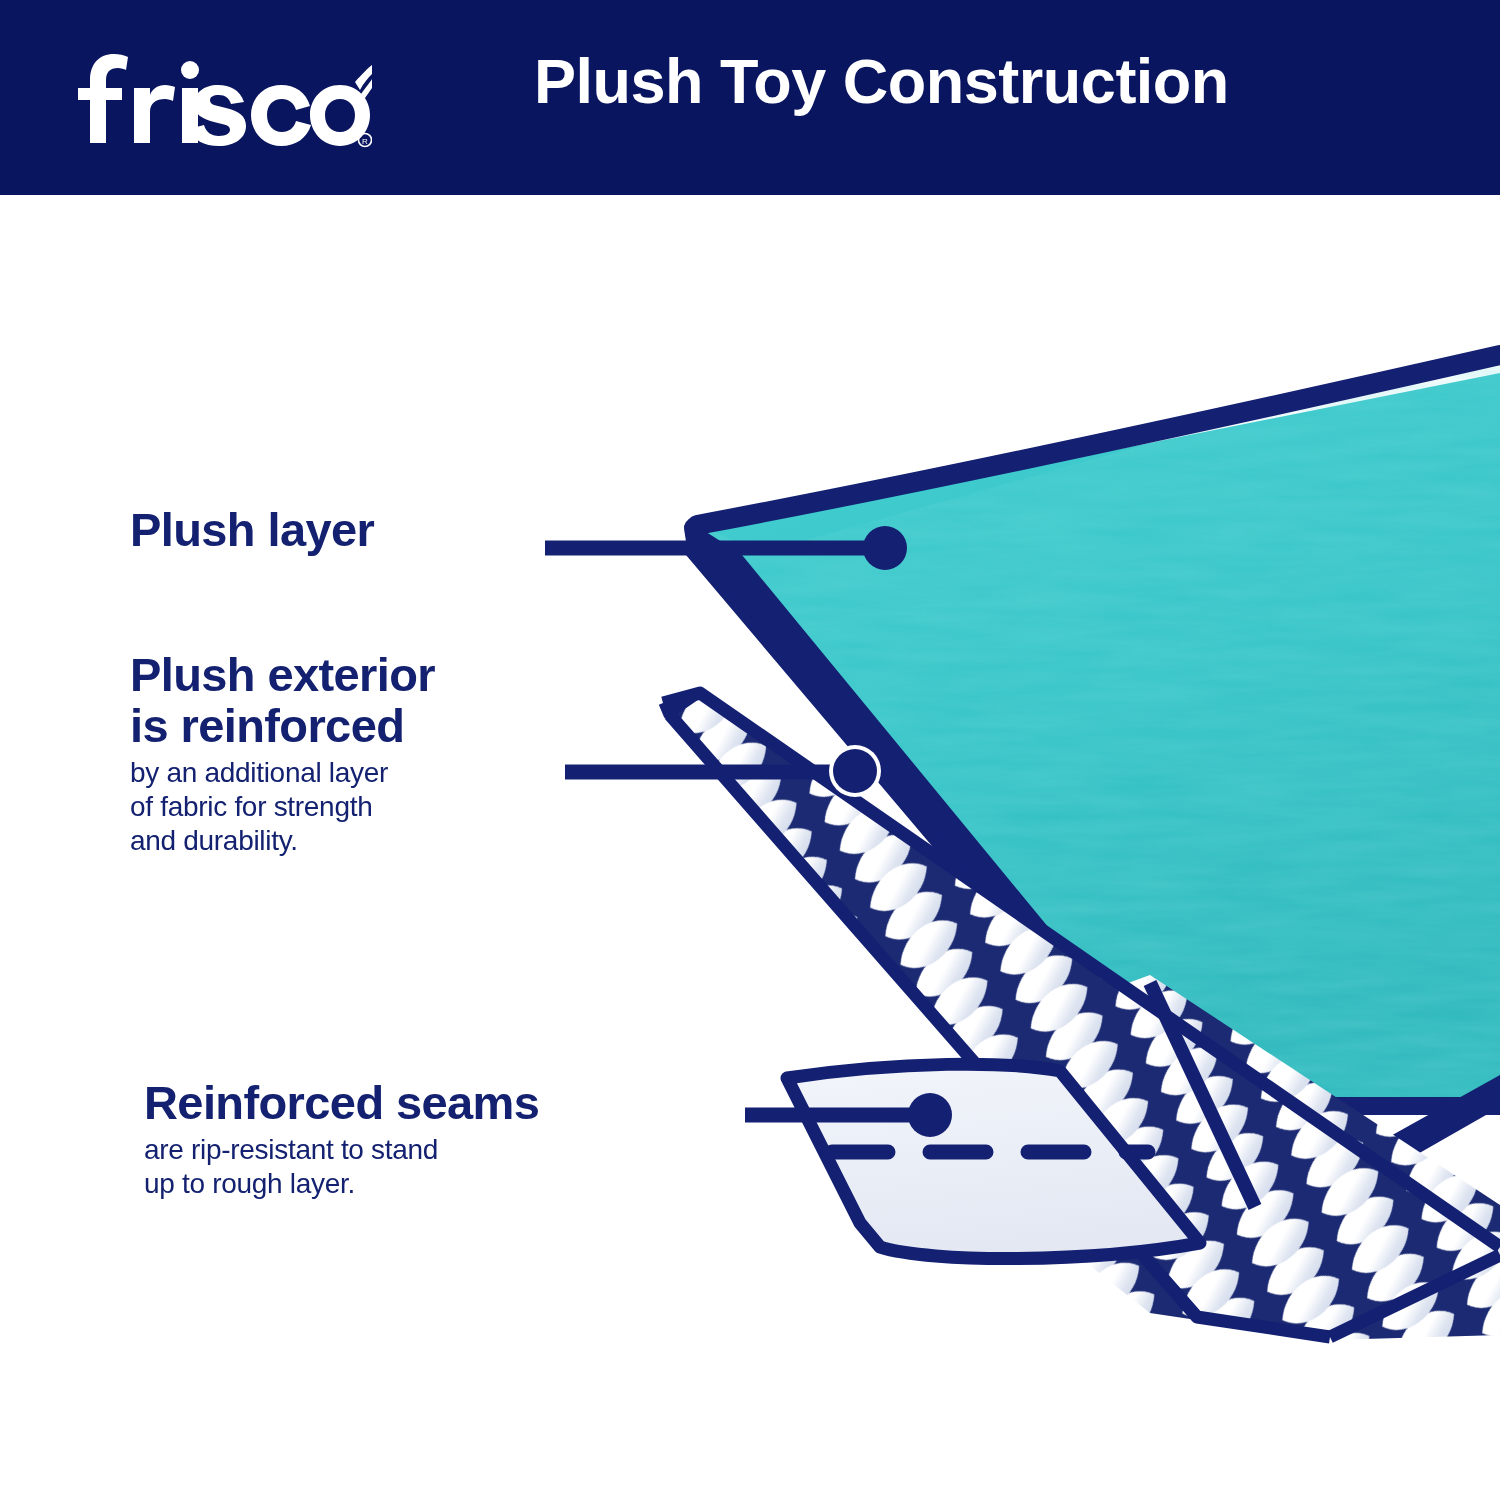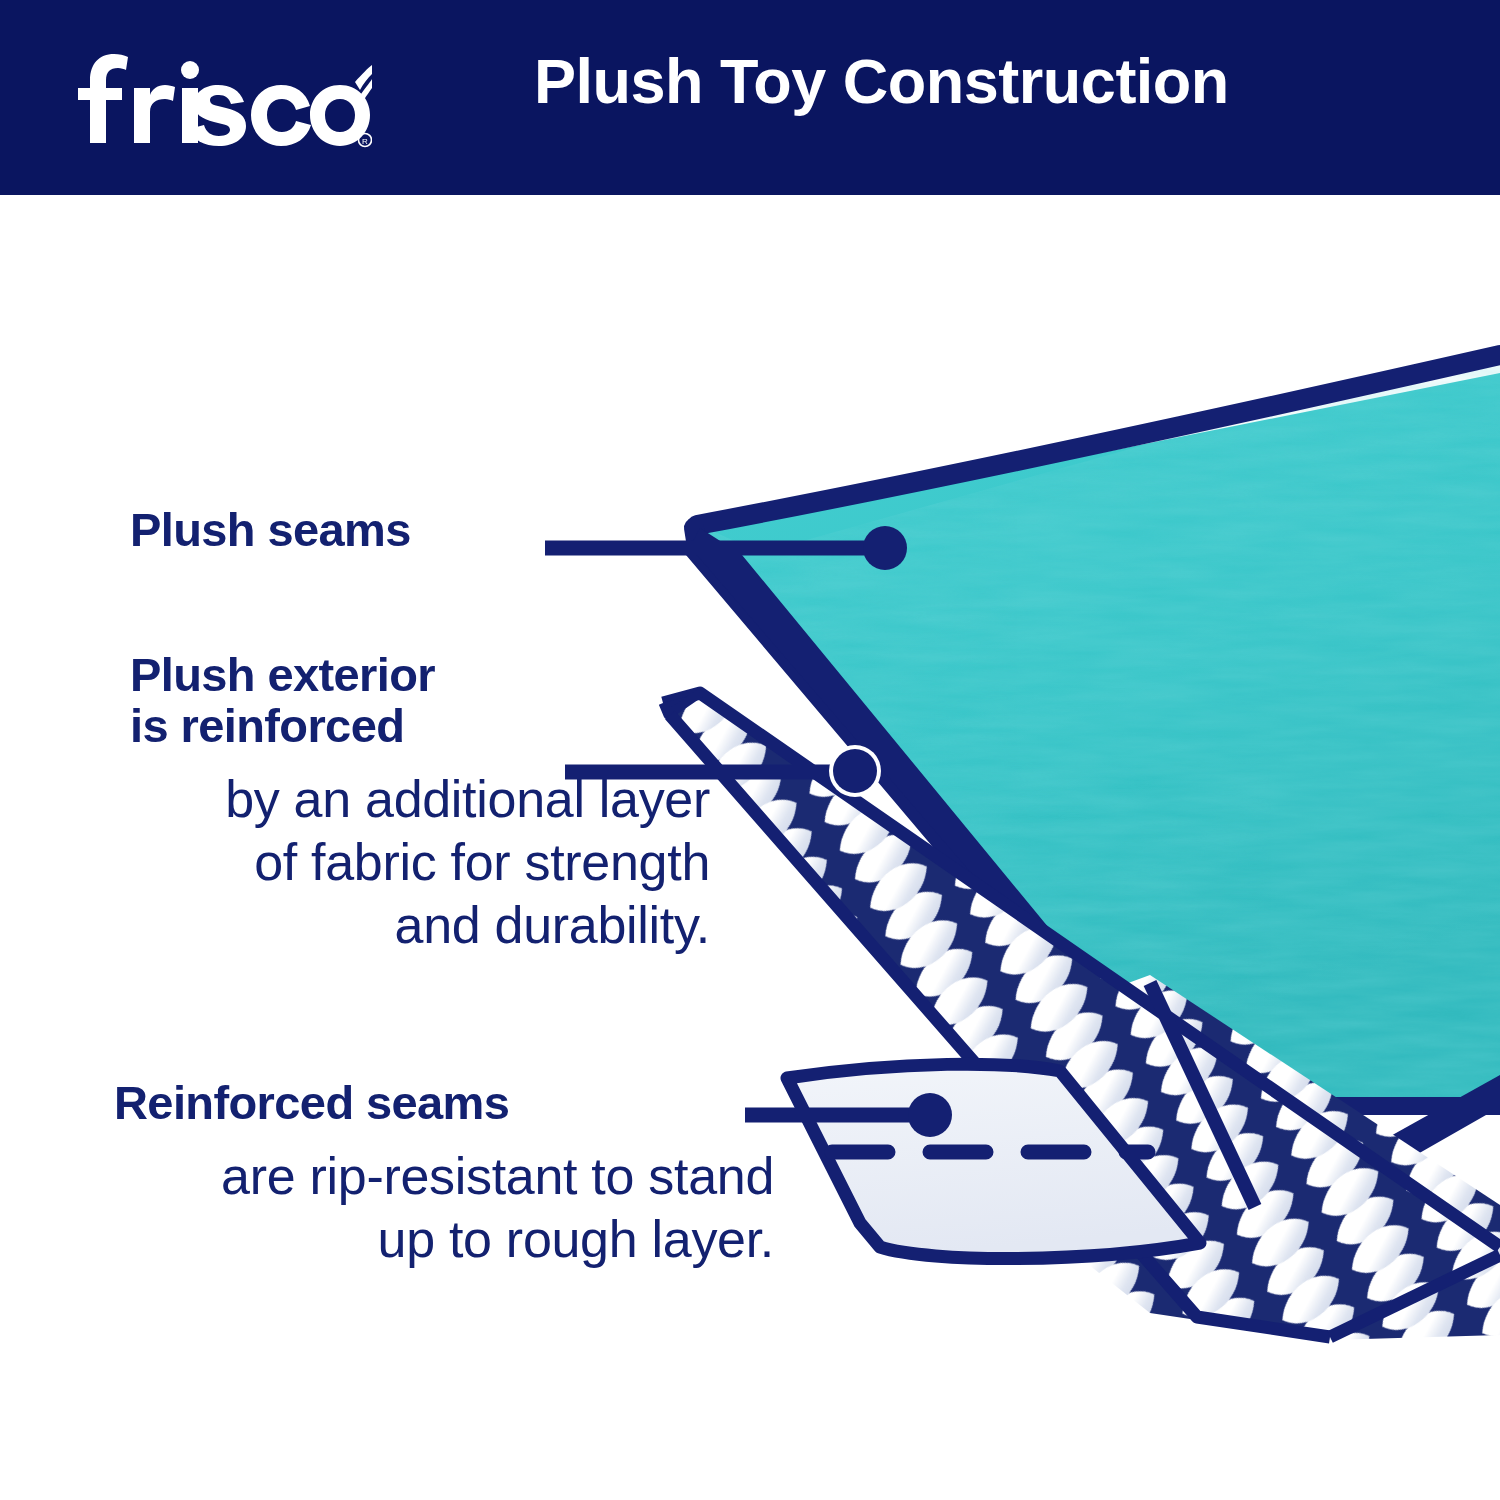--- a/index.html
+++ b/index.html
@@ -67,32 +67,31 @@
     color: #132170;
   }
   .callout .heading {
     font-size: 47px;
     font-weight: bold;
     line-height: 1.08;
     letter-spacing: -0.6px;
     white-space: pre-line;
   }
   .callout .body {
-    font-size: 52px;
+    font-size: 28px;
     font-weight: normal;
     line-height: 1.22;
     letter-spacing: -0.3px;
     white-space: pre-line;
-    margin-top: 16px;
-    text-align: right;
+    margin-top: 4px;
   }
 
   #callout-1 { left: 130px; top: 505px; width: 430px; }
   #callout-2 { left: 130px; top: 650px; width: 580px; }
-  #callout-3 { left: 114px; top: 1078px; width: 660px; }
+  #callout-3 { left: 144px; top: 1078px; width: 660px; }
 </style>
 </head>
 <body>
 
 <div id="page">
 
   <div id="header">
 
     <div id="logo">
       <svg width="300" height="104" viewBox="0 0 300 104" aria-hidden="true">
@@ -259,21 +258,21 @@
 
         <g>
           <line x1="745" y1="920" x2="925" y2="920" stroke="#142072" stroke-width="15"></line>
           <circle cx="930" cy="920" r="22" fill="#142072"></circle>
         </g>
       </g>
     </svg>
   </div>
 
   <div class="callout" id="callout-1">
-    <div class="heading">Plush seams</div>
+    <div class="heading">Plush layer</div>
   </div>
 
   <div class="callout" id="callout-2">
     <div class="heading">Plush exterior
 is reinforced</div>
     <div class="body">by an additional layer
 of fabric for strength
 and durability.</div>
   </div>
 

